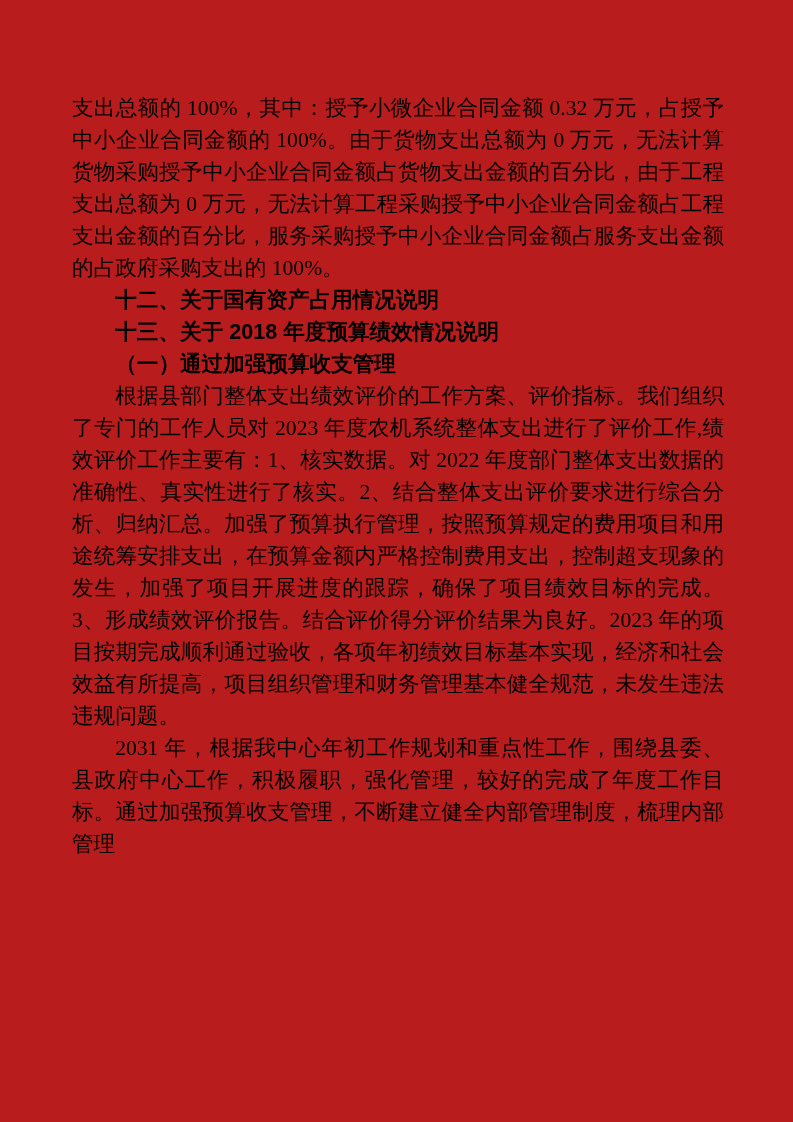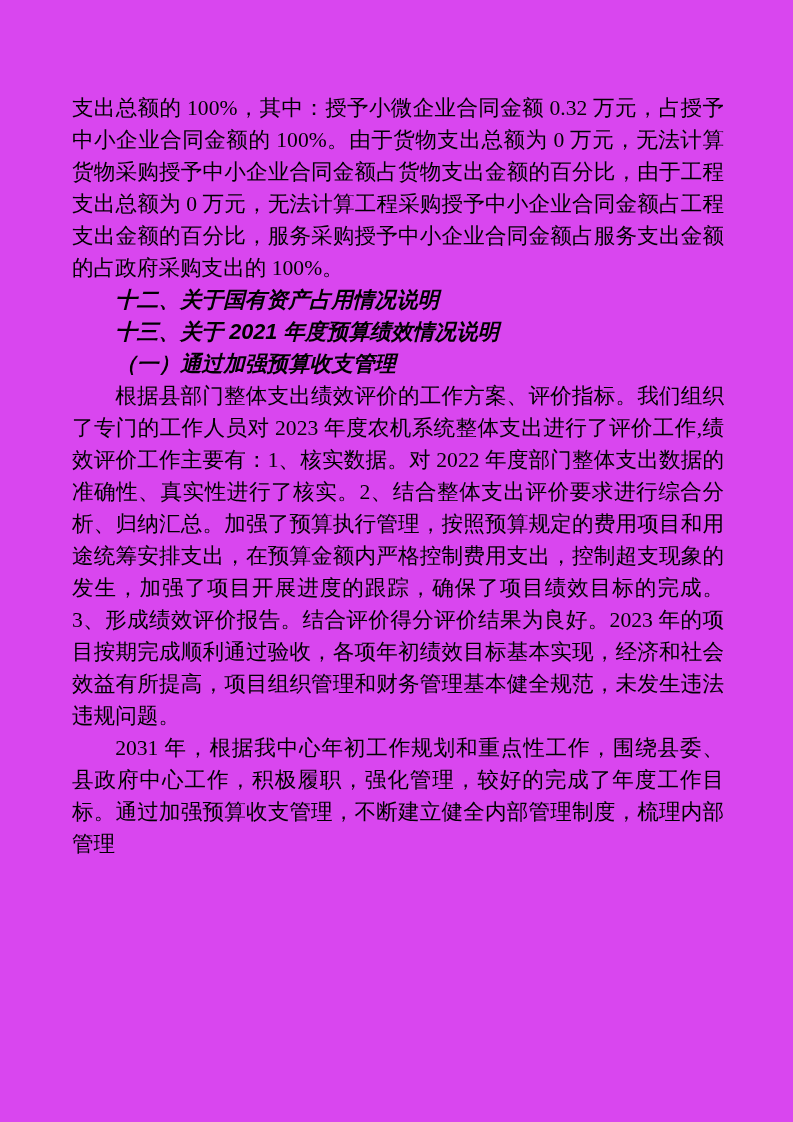--- a/index.html
+++ b/index.html
@@ -4,21 +4,21 @@
 <style>
   html, body {
     margin: 0;
     padding: 0;
     background: #ffffff;
   }
   .page {
     position: relative;
     width: 793px;
     height: 1122px;
-    background: #d946ef;
+    background: #b91c1c;
     overflow: hidden;
   }
   .content {
     position: absolute;
     left: 72px;
     top: 92px;
     width: 652px;
     color: #000000;
     font-family: "Liberation Serif", "DejaVu Serif", serif;
     font-size: 21.6px;
@@ -34,28 +34,27 @@
     text-indent: 2em;
   }
   .para.no-indent {
     text-indent: 0;
   }
   .heading {
     font-family: "Liberation Sans", "DejaVu Sans", sans-serif;
     font-weight: bold;
     text-indent: 2em;
     text-align: center;
-    font-style: italic;
   }
 </style>
 </head>
 <body>
 
 <div class="page">
   <div class="content">
     <p class="para no-indent">支出总额的 100%，其中：授予小微企业合同金额 0.32 万元，占授予中小企业合同金额的 100%。由于货物支出总额为 0 万元，无法计算货物采购授予中小企业合同金额占货物支出金额的百分比，由于工程支出总额为 0 万元，无法计算工程采购授予中小企业合同金额占工程支出金额的百分比，服务采购授予中小企业合同金额占服务支出金额的占政府采购支出的 100%。</p>
     <p class="heading">十二、关于国有资产占用情况说明</p>
-    <p class="heading">十三、关于 2021 年度预算绩效情况说明</p>
+    <p class="heading">十三、关于 2018 年度预算绩效情况说明</p>
     <p class="heading">（一）通过加强预算收支管理</p>
     <p class="para">根据县部门整体支出绩效评价的工作方案、评价指标。我们组织了专门的工作人员对 2023 年度农机系统整体支出进行了评价工作,绩效评价工作主要有：1、核实数据。对 2022 年度部门整体支出数据的准确性、真实性进行了核实。2、结合整体支出评价要求进行综合分析、归纳汇总。加强了预算执行管理，按照预算规定的费用项目和用途统筹安排支出，在预算金额内严格控制费用支出，控制超支现象的发生，加强了项目开展进度的跟踪，确保了项目绩效目标的完成。3、形成绩效评价报告。结合评价得分评价结果为良好。2023 年的项目按期完成顺利通过验收，各项年初绩效目标基本实现，经济和社会效益有所提高，项目组织管理和财务管理基本健全规范，未发生违法违规问题。</p>
     <p class="para">2031 年，根据我中心年初工作规划和重点性工作，围绕县委、县政府中心工作，积极履职，强化管理，较好的完成了年度工作目标。通过加强预算收支管理，不断建立健全内部管理制度，梳理内部管理</p>
   </div>
 </div>
 
 </body></html>

